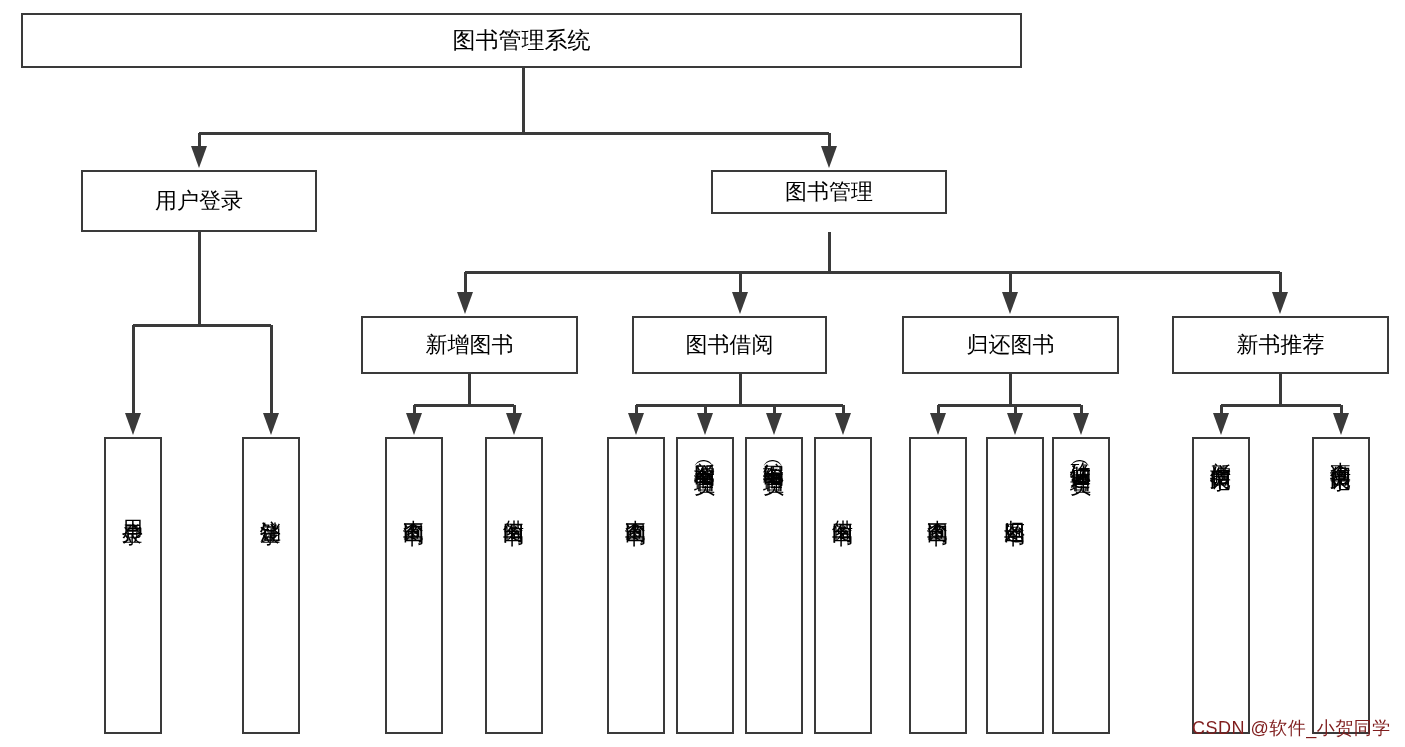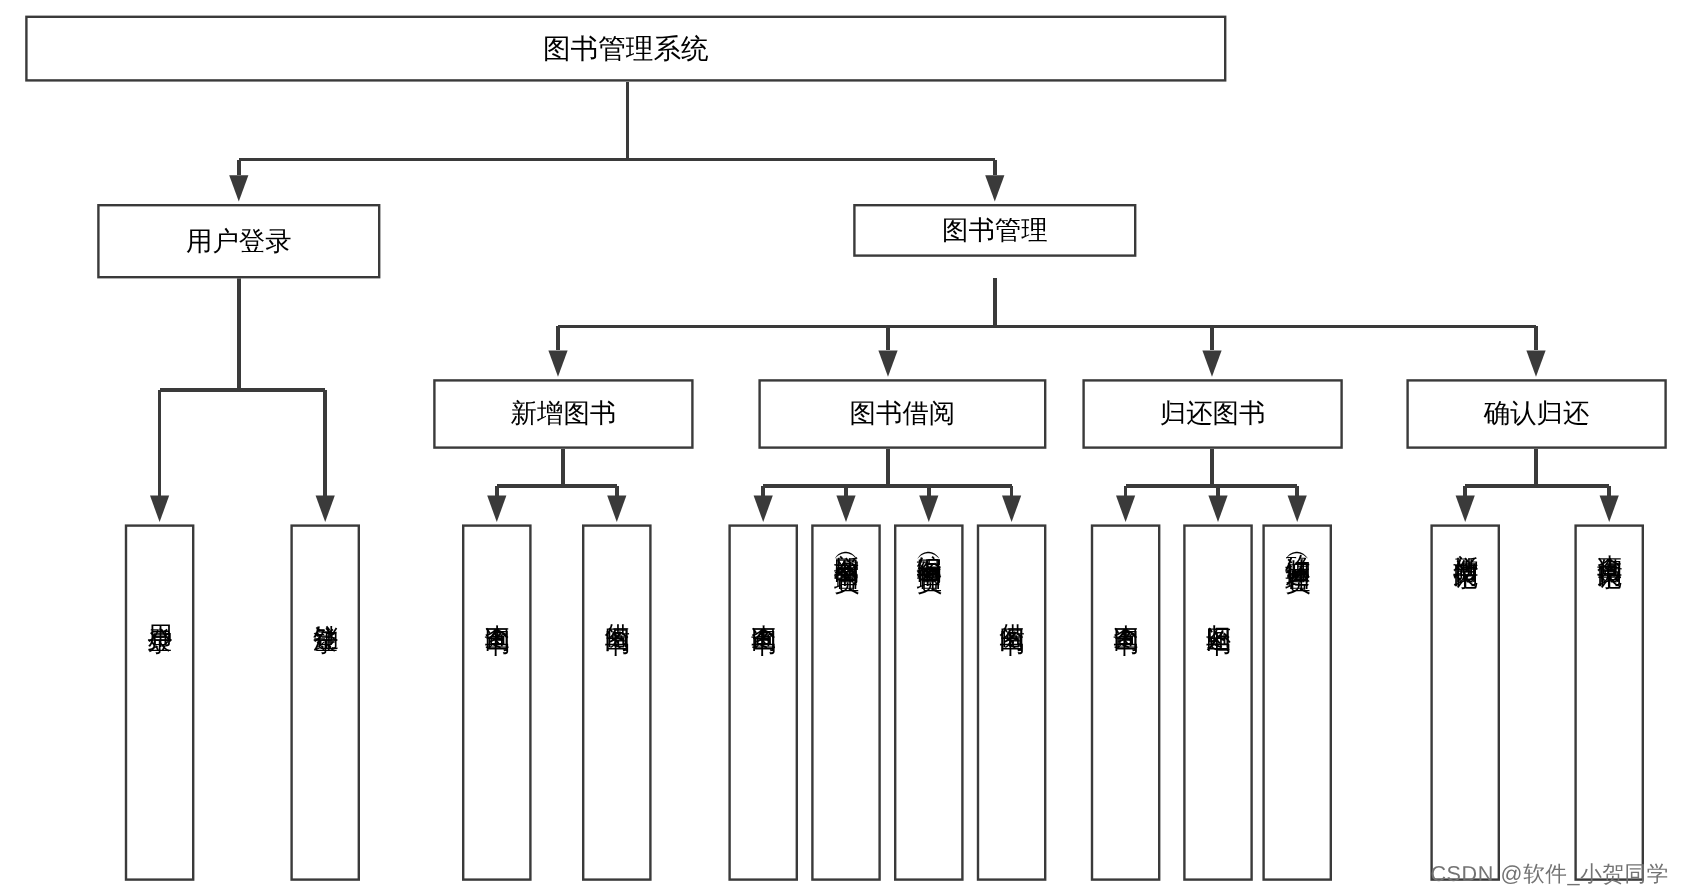--- a/index.html
+++ b/index.html
@@ -140,28 +140,28 @@
       </div>
       <div class="node horizontal level2" style="left: 81px; top: 170px; width: 236px; height: 62px;">
         <div class="label">用户登录</div>
       </div>
       <div class="node horizontal level2" style="left: 711px; top: 170px; width: 236px; height: 44px;">
         <div class="label">图书管理</div>
       </div>
       <div class="node horizontal level3" style="left: 361px; top: 316px; width: 217px; height: 58px;">
         <div class="label">新增图书</div>
       </div>
-      <div class="node horizontal level3" style="left: 632px; top: 316px; width: 240px; height: 58px;">
+      <div class="node horizontal level3" style="left: 632px; top: 316px; width: 195px; height: 58px;">
         <div class="label">图书借阅</div>
       </div>
       <div class="node horizontal level3" style="left: 902px; top: 316px; width: 217px; height: 58px;">
         <div class="label">归还图书</div>
       </div>
       <div class="node horizontal level3" style="left: 1172px; top: 316px; width: 217px; height: 58px;">
-        <div class="label">确认归还</div>
+        <div class="label">新书推荐</div>
       </div>
       <div class="node vertical mid leaf" style="left: 104px; top: 437px; width: 58px; height: 297px;">
         <div class="label">用户登录</div>
       </div>
       <div class="node vertical mid leaf" style="left: 242px; top: 437px; width: 58px; height: 297px;">
         <div class="label">注销登录</div>
       </div>
       <div class="node vertical mid leaf" style="left: 385px; top: 437px; width: 58px; height: 297px;">
         <div class="label">查询图书</div>
       </div>
@@ -190,15 +190,15 @@
         <div class="label">确认归还（管理员）</div>
       </div>
       <div class="node vertical long leaf" style="left: 1192px; top: 437px; width: 58px; height: 297px;">
         <div class="label">新增借阅记录</div>
       </div>
       <div class="node vertical long leaf" style="left: 1312px; top: 437px; width: 58px; height: 297px;">
         <div class="label">查询借阅记录</div>
       </div>
     </div>
 
-  <div class="watermark" style="left: 1192px; top: 716px; color: #737373;">CSDN @软件_小贺同学</div>
+  <div class="watermark" style="left: 1192px; top: 716px; color: #7f1d1d;">CSDN @软件_小贺同学</div>
 
 </div>
 
 </body></html>

